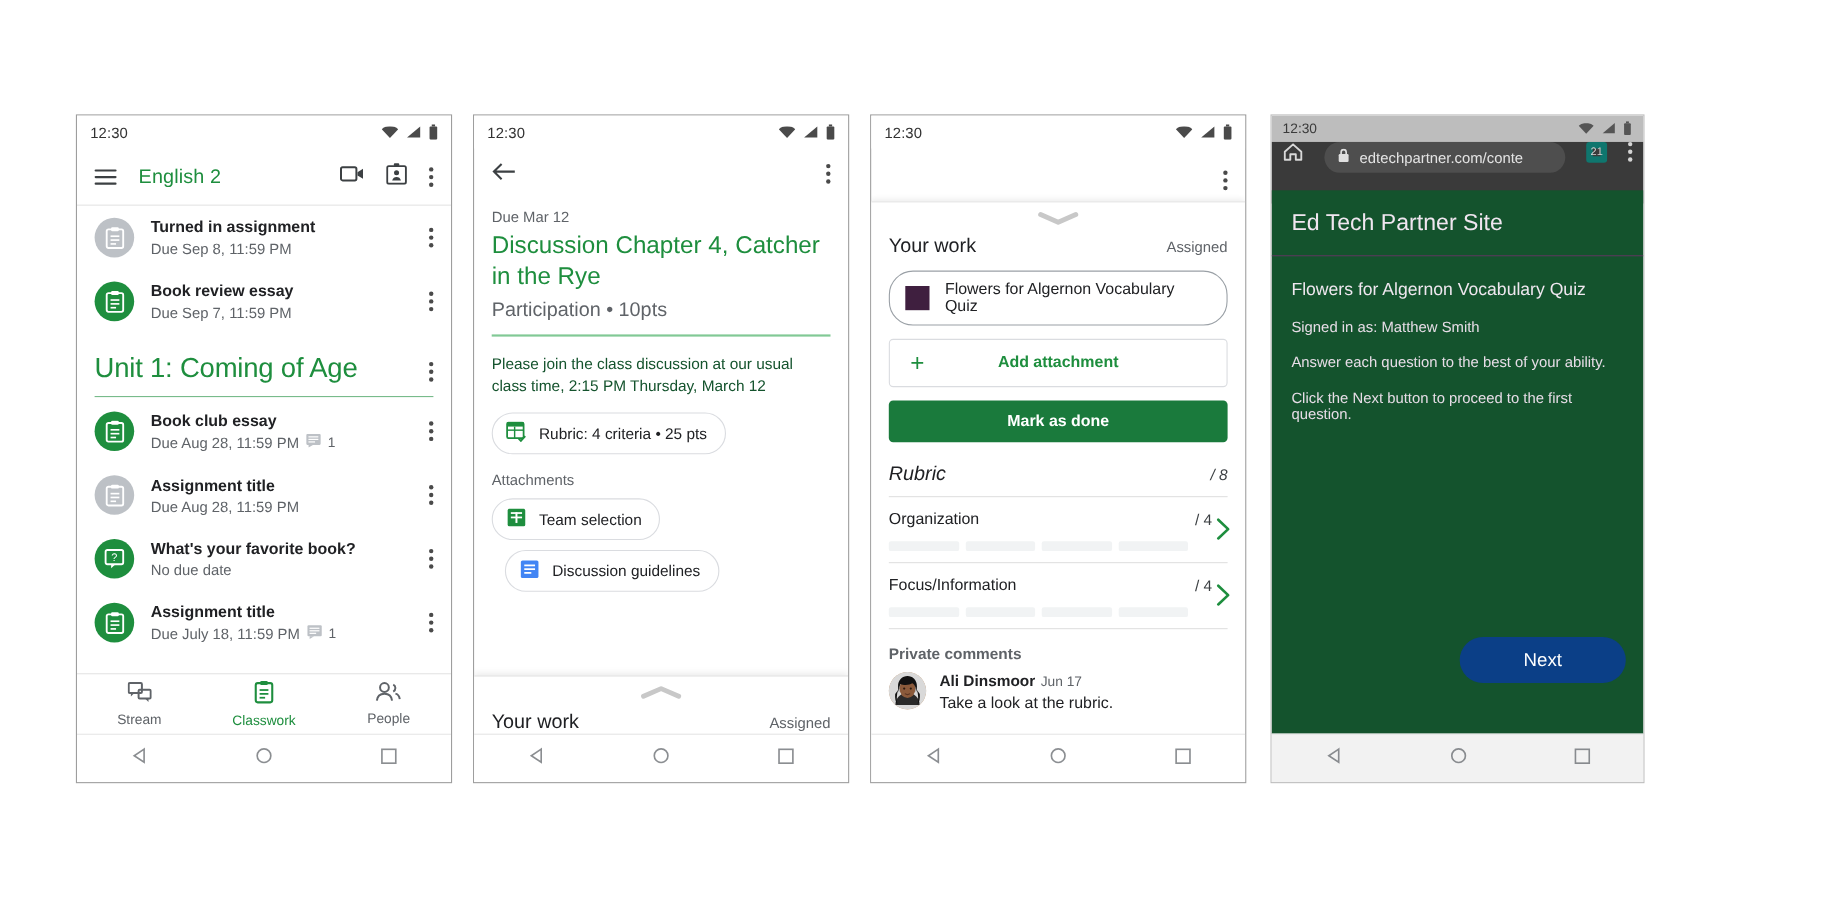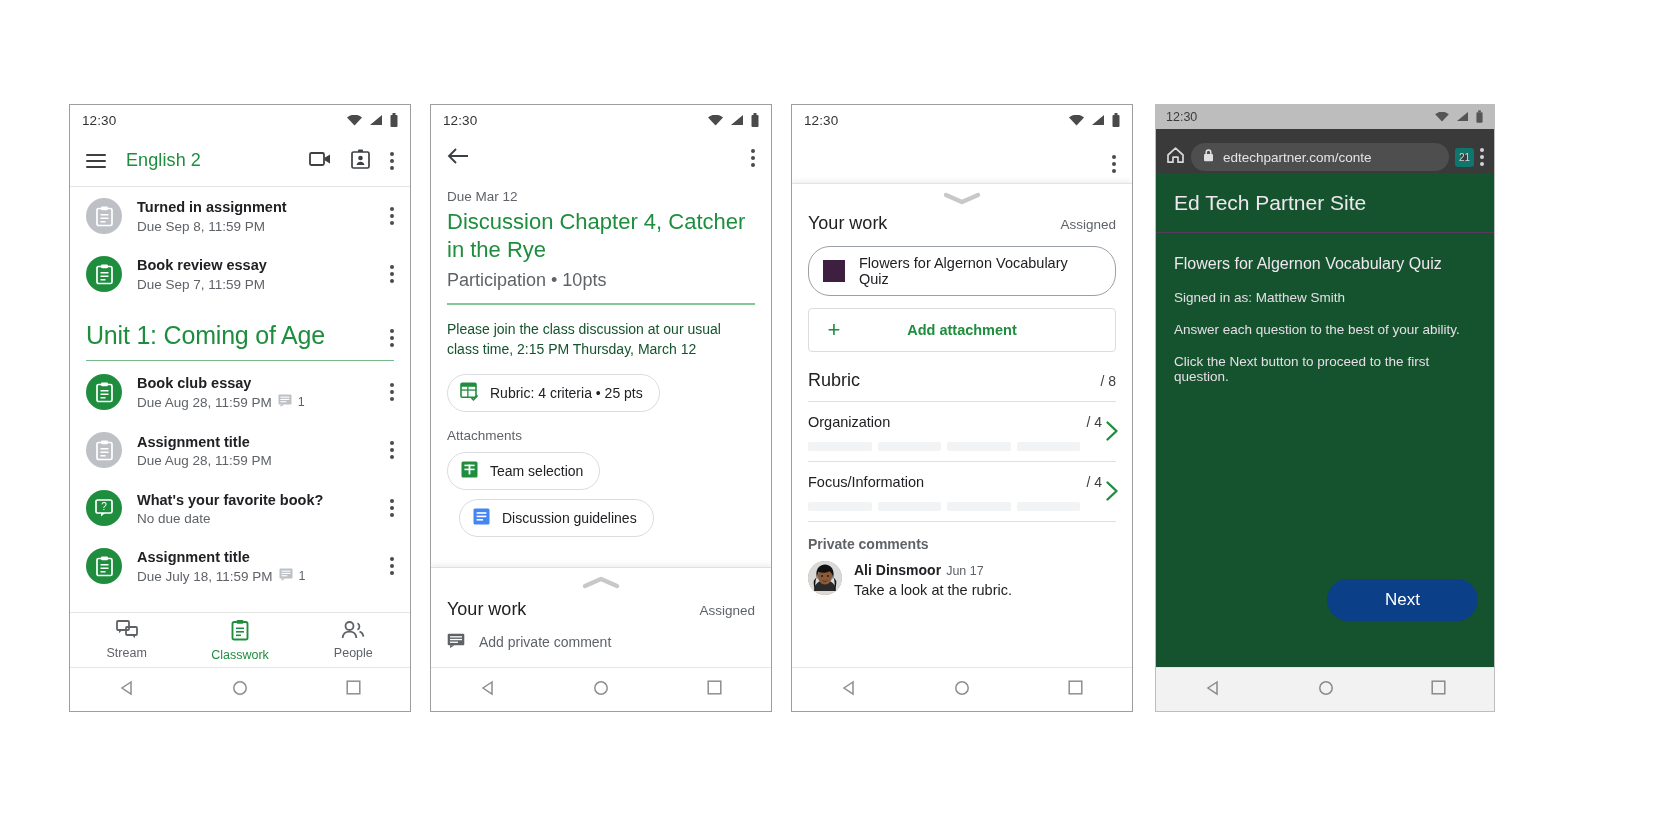--- a/index.html
+++ b/index.html
@@ -144,21 +144,21 @@
     margin: 12px 16px 0 16px; padding: 10px 14px;
     color: #1e8e3e; font-size: 14.5px; font-weight: bold;
   }
   .addattach .plus { width: 22px; text-align: center; font-size: 22px; font-weight: 400; line-height: 1; }
   .addattach .lbl { flex: 1; text-align: center; }
   .markdone {
     margin: 12px 16px 0 16px; background: #1a7a3c; color: #fff;
     border-radius: 4px; text-align: center; font-size: 14.5px; font-weight: bold;
     padding: 11px 0;
   }
-  .rubric-head { display: flex; align-items: baseline; padding: 18px 16px 10px 16px; }
+  .rubric-head { display: flex; align-items: baseline; padding: 18px 16px 10px 16px; font-style: italic; }
   .rubric-title { font-size: 18px; color: #202124; }
   .rubric-total { margin-left: auto; font-size: 14px; color: #3c4043; }
   .hr { height: 1px; background: #e0e0e0; margin: 0 16px; }
   .crit { padding: 12px 16px 10px 16px; }
   .crit-top { display: flex; align-items: center; }
   .crit-name { font-size: 14.5px; color: #202124; }
   .crit-score { margin-left: auto; font-size: 14px; color: #3c4043; margin-right: 14px; }
   .crit-bars { display: flex; gap: 6px; margin-top: 12px; padding-right: 36px; }
   .crit-bars i { flex: 1; height: 9px; background: #f1f3f4; border-radius: 2px; display: block; }
   .crit-row { position: relative; }
@@ -174,21 +174,21 @@
   .pc-text { font-size: 14.5px; color: #202124; margin-top: 3px; }
 
   
   #phone4 { left: 1155px; top: 104px; width: 340px; height: 608px; border-color:#bdbdbd; }
   .p4-status {
     height: 24px; background: #bdbdbd; color: #3b3b3b;
     display: flex; align-items: center; padding: 0 10px; font-size: 12.5px;
   }
   .p4-status .sysicons { margin-left: auto; display:flex; align-items:center; gap:6px; }
   .chrome-bar {
-    height: 56px; background: #3a3a3a; display: flex; align-items: center; padding: 0 10px; gap: 6px;
+    height: 56px; background: #3a3a3a; display: flex; padding: 0 10px; gap: 19px;
   }
   .omnibox {
     flex: 1; height: 28px; background: #4e4e4e; border-radius: 14px;
     display: flex; align-items: center; gap: 9px; padding: 0 12px;
     color: #e4e4e4; font-size: 13.5px; overflow: hidden; white-space: nowrap;
   }
   .tabcount {
     width: 19px; height: 19px; border: 6px solid #0f766e; border-radius: 3px;
     color: #d4d4d4; font-size: 10px; display: flex; align-items: center; justify-content: center;
     flex: 0 0 19px;
@@ -565,30 +565,20 @@
     <div class="sheet">
       <div class="sheet-grabber">
         <svg width="38" height="13" viewBox="0 0 38 13">
             <path d="M3 10 19 3l16 7" fill="none" stroke="#c8c8c8" stroke-width="4.4" stroke-linecap="round" stroke-linejoin="round"></path>
           </svg>
       </div>
       <div class="yourwork-row">
         <span class="yourwork-title">Your work</span>
         <span class="yourwork-status">Assigned</span>
       </div>
-      <div class="private-comment">
-        <span><svg width="18" height="15" viewBox="0 0 18 15">
-              <rect x="0.7" y="0.7" width="16.6" height="11.6" rx="1.1" fill="#5f6368"></rect>
-              <path d="M3 12.3h4.6L3 15Z" fill="#5f6368"></path>
-              <rect x="3" y="3.2" width="12" height="1.3" fill="#fff"></rect>
-              <rect x="3" y="5.9" width="12" height="1.3" fill="#fff"></rect>
-              <rect x="3" y="8.6" width="8" height="1.3" fill="#fff"></rect>
-            </svg></span>
-        <span>Add private comment</span>
-      </div>
     </div>
 
     <div class="navbar">
       <span class="nav-back"><svg width="16" height="16" viewBox="0 0 16 16">
             <path d="M12 2 3 8l9 6Z" fill="none" stroke="#5f6368" stroke-width="1.5"></path>
           </svg></span>
       <span class="nav-home"><svg width="16" height="16" viewBox="0 0 16 16">
             <circle cx="8" cy="8" r="6.2" fill="none" stroke="#5f6368" stroke-width="1.5"></circle>
           </svg></span>
       <span class="nav-rec"><svg width="15" height="15" viewBox="0 0 15 15">
@@ -640,20 +630,23 @@
         <span class="attach-sq"></span>
         <span>Flowers for Algernon Vocabulary Quiz</span>
       </div>
 
       <div class="addattach">
         <span class="plus">+</span>
         <span class="lbl">Add attachment</span>
         <span style="width:22px"></span>
       </div>
 
+      <div class="markdone">
+        <span>Mark as done</span>
+      </div>
 
       <div class="rubric-head">
         <span class="rubric-title">Rubric</span>
         <span class="rubric-total">/ 8</span>
       </div>
       <div class="hr"></div>
 
       <div class="crit crit-row">
         <div class="crit-top">
           <span class="crit-name">Organization</span>

